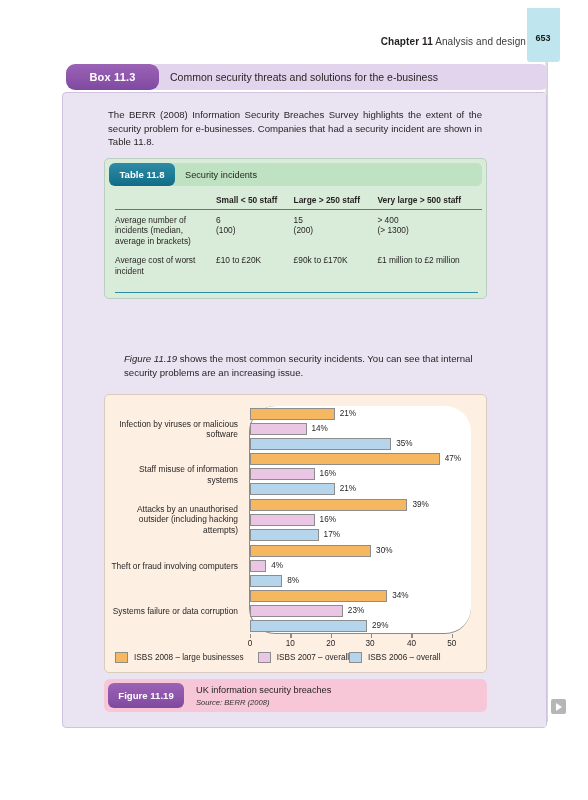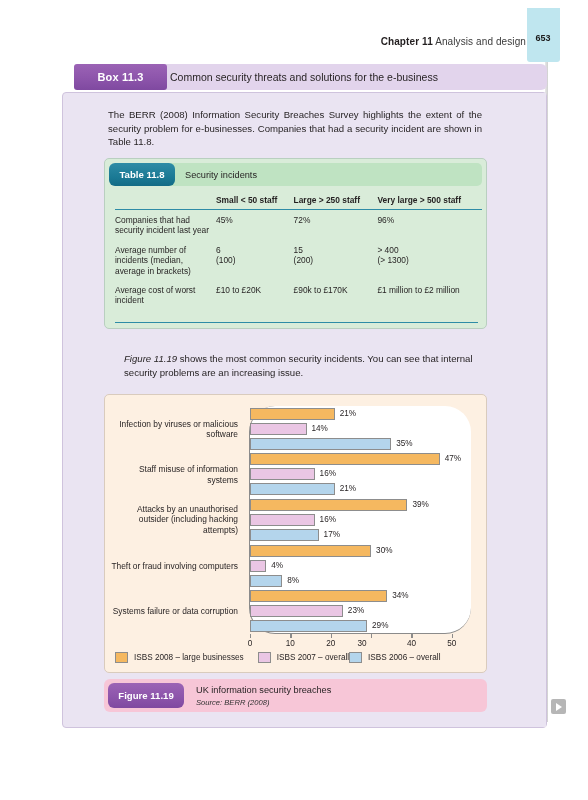--- a/index.html
+++ b/index.html
@@ -67,24 +67,24 @@
     top: 64px;
     width: 485px;
     height: 664px;
   }
   .box-head {
     position: relative;
     height: 26px;
   }
   .box-tag {
     position: absolute;
-    left: 12px; top: 0;
+    left: 4px; top: 0;
     width: 93px; height: 26px;
     background: linear-gradient(180deg,#9b63b5 0%, #8d55ab 55%, #7f49a0 100%);
-    border-radius: 3px;
+    border-radius: 9px;
     display: flex;
     align-items: center;
     justify-content: center;
     color: #ffffff;
     font-size: 11px;
     font-weight: bold;
     letter-spacing: .2px;
     z-index: 3;
   }
   .box-title {
@@ -399,26 +399,20 @@
       <table class="table-grid">
         <thead>
           <tr>
             <th class="rowhead-col"></th>
             <th>Small &lt; 50 staff</th>
             <th>Large &gt; 250 staff</th>
             <th>Very large &gt; 500 staff</th>
           </tr>
         </thead>
         <tbody>
-          <tr>
-            <td>Companies that had security incident last year</td>
-            <td>45%</td>
-            <td>72%</td>
-            <td>96%</td>
-          </tr>
           <tr>
             <td>Average number of incidents (median, average in brackets)</td>
             <td style="white-space:pre">6
 (100)</td>
             <td style="white-space:pre">15
 (200)</td>
             <td style="white-space:pre">&gt; 400
 (&gt; 1300)</td>
           </tr>
           <tr class="last">
@@ -476,21 +470,21 @@
             <div class="cat-label" style="top: 205.2px; transform: translateY(-50%);">Systems failure or data corruption</div>
           </div>
         <div id="xaxis" style="position: absolute; left: 0px; top: 228px; width: 222px;">
             <div class="xaxis-tick" style="left: 0px;"></div>
             <div class="xaxis-lbl" style="left: 0px;">0</div>
             <div class="xaxis-tick" style="left: 40.3636px;"></div>
             <div class="xaxis-lbl" style="left: 40.3636px;">10</div>
             <div class="xaxis-tick" style="left: 80.7273px;"></div>
             <div class="xaxis-lbl" style="left: 80.7273px;">20</div>
             <div class="xaxis-tick" style="left: 121.091px;"></div>
-            <div class="xaxis-lbl" style="left: 112px;">30</div>
+            <div class="xaxis-lbl" style="left: 120px;">30</div>
             <div class="xaxis-tick" style="left: 161.455px;"></div>
             <div class="xaxis-lbl" style="left: 161.455px;">40</div>
             <div class="xaxis-tick" style="left: 201.818px;"></div>
             <div class="xaxis-lbl" style="left: 201.818px;">50</div>
           </div>
       </div>
       <div class="legend" id="legend">
           <div class="legend-item">
             <span class="legend-swatch" style="background: rgb(245, 184, 96);"></span>
             <span>ISBS 2008 – large businesses</span>

